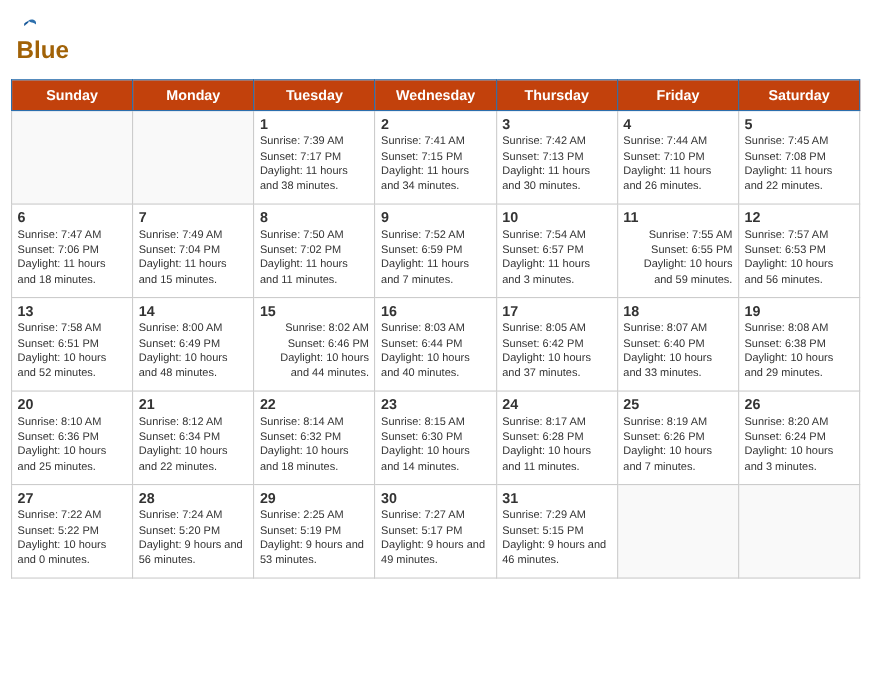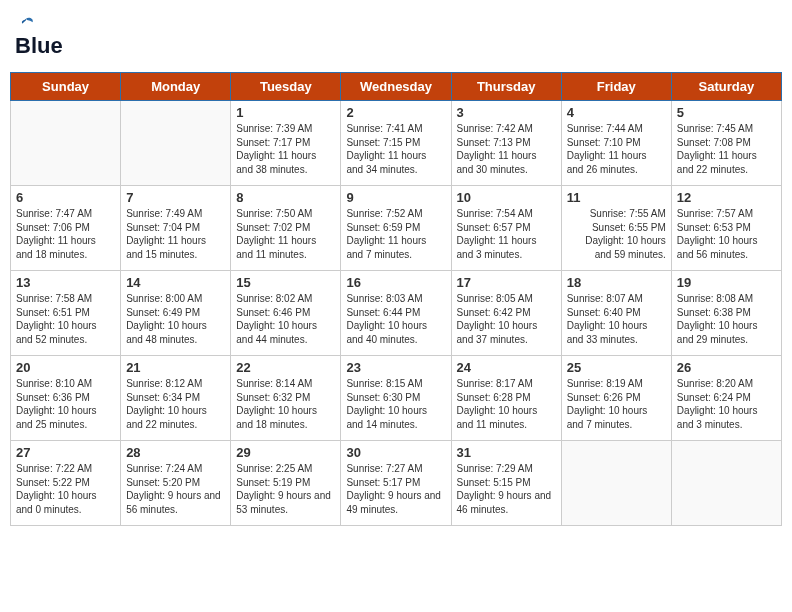--- a/index.html
+++ b/index.html
@@ -80,21 +80,21 @@
 <body>
 
 <div class="header">
   <div class="logo">
     <div class="logo-wrapper">
       <svg width="22" height="22" viewBox="0 0 30 30">
         <path d="M15 5 C18 2, 26 4, 24 10 C22 7, 16 8, 15 5Z" fill="#2c6fad"></path>
         <path d="M15 5 C12 8, 8 7, 10 12 C12 9, 16 8, 15 5Z" fill="#1a5a9a"></path>
       </svg>
     </div>
-    <span style="font-size:22px;font-weight:bold;color:#0f172a;margin-top:-4px;">Blue</span>
+    <span style="font-size:22px;font-weight:bold;color:#a16207;margin-top:-4px;">Blue</span>
   </div>
   <div class="title-area">
     <div class="month-title"></div>
     <div class="subtitle"></div>
   </div>
 </div>
 
 <table class="calendar">
   <thead>
     <tr>
@@ -194,21 +194,21 @@
 Daylight: 10 hours and 52 minutes.</div>
         </td>
         <td>
           <div class="day-number">14</div>
           <div class="day-info" style="white-space: pre-line;">Sunrise: 8:00 AM
 Sunset: 6:49 PM
 Daylight: 10 hours and 48 minutes.</div>
         </td>
         <td>
           <div class="day-number">15</div>
-          <div class="day-info" style="white-space: pre-line;">Sunrise: 8:02 AM
+          <div class="day-info" style="white-space: pre-line; text-align: right;">Sunrise: 8:02 AM
 Sunset: 6:46 PM
 Daylight: 10 hours and 44 minutes.</div>
         </td>
         <td>
           <div class="day-number">16</div>
           <div class="day-info" style="white-space: pre-line;">Sunrise: 8:03 AM
 Sunset: 6:44 PM
 Daylight: 10 hours and 40 minutes.</div>
         </td>
         <td>

